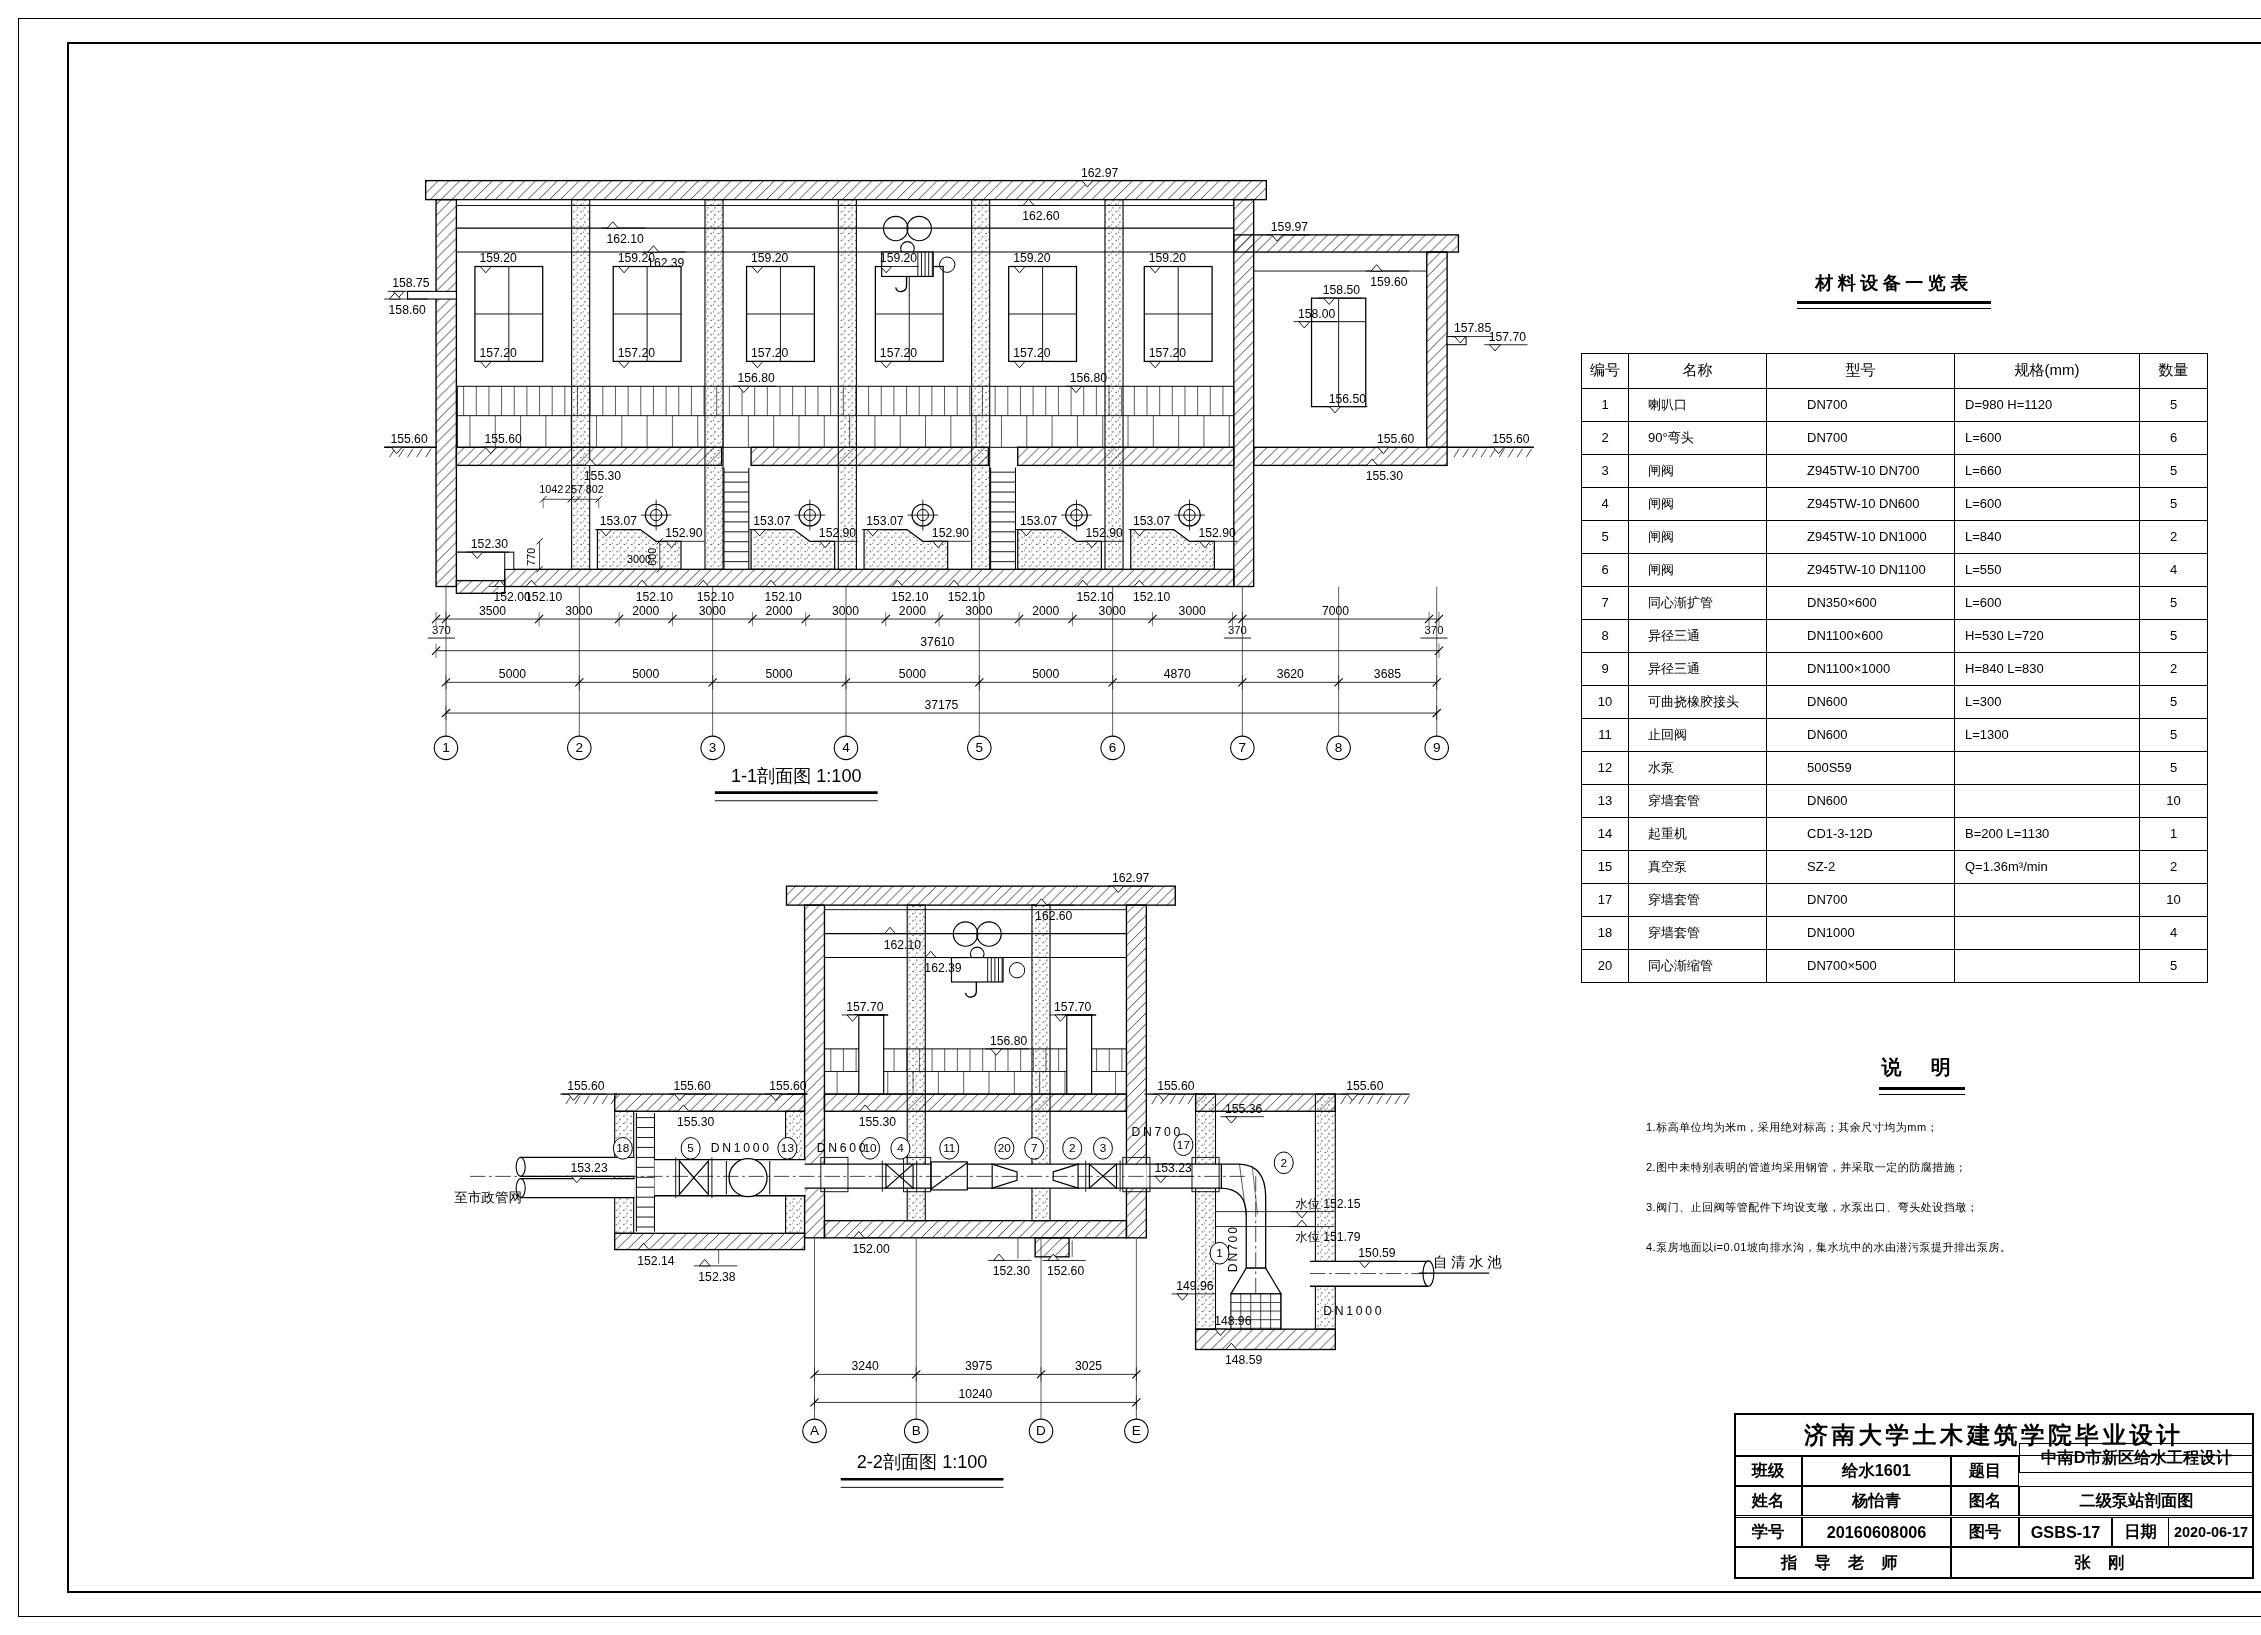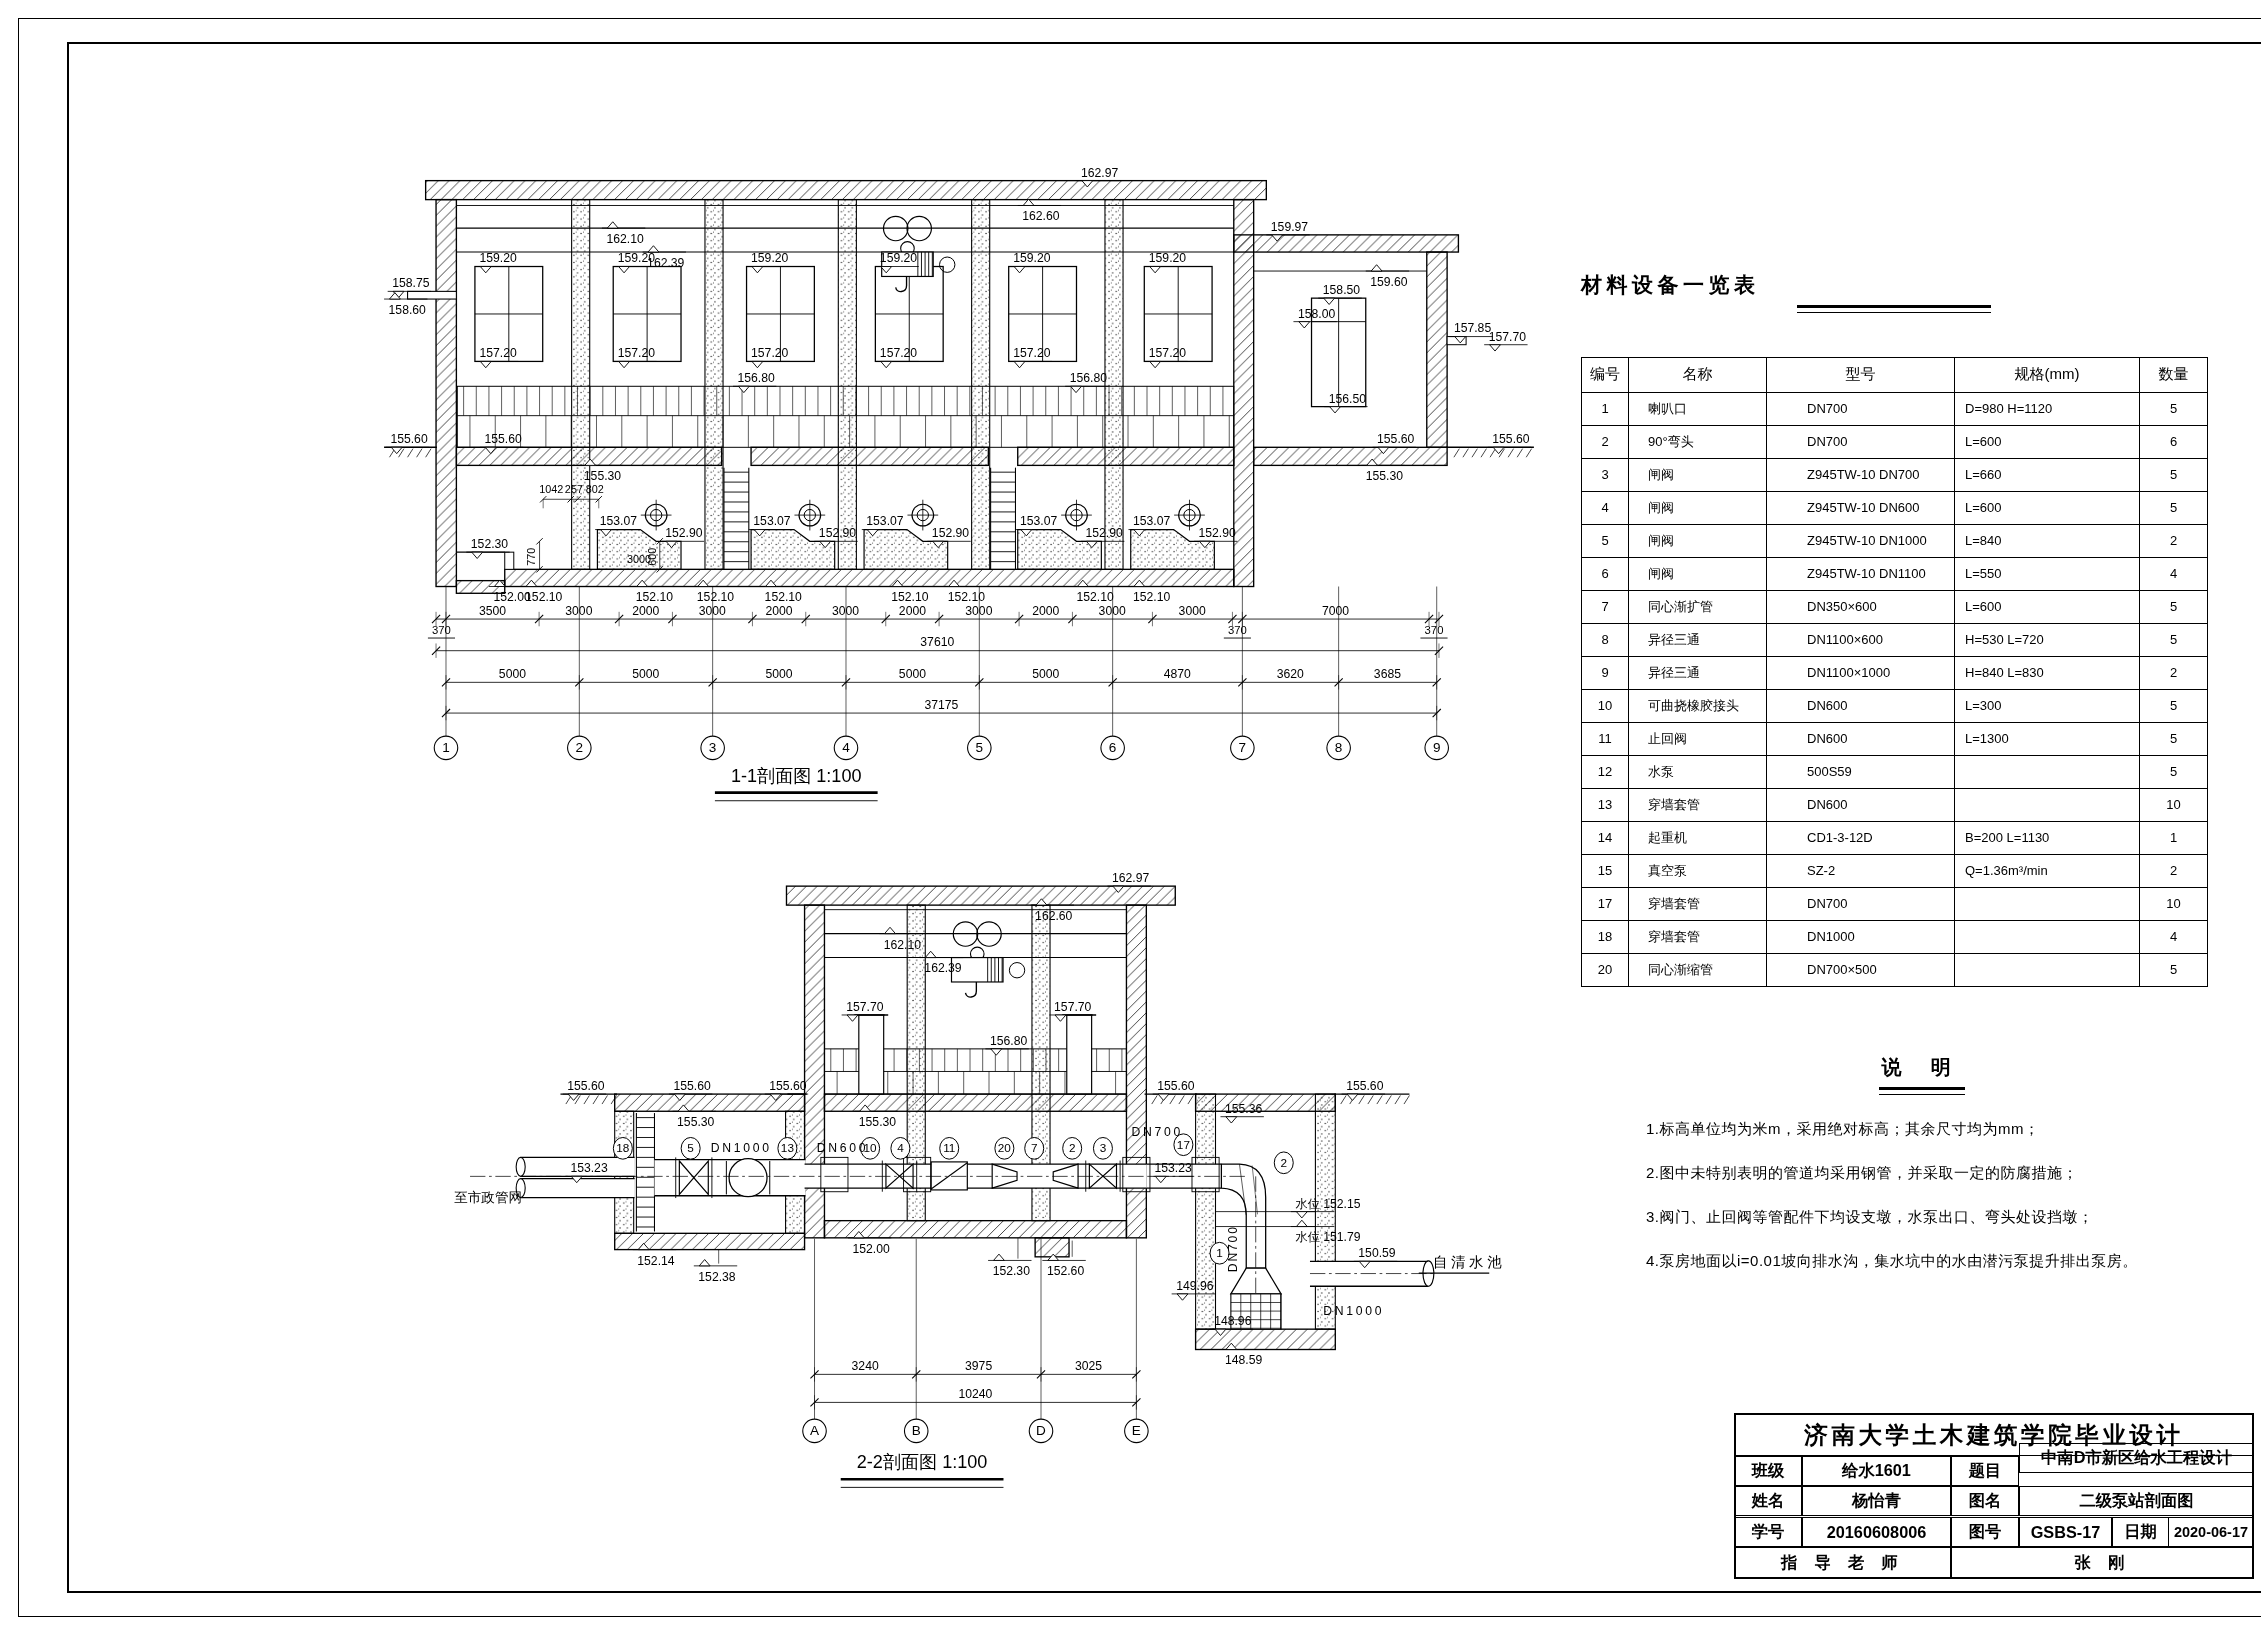--- a/index.html
+++ b/index.html
@@ -3,36 +3,36 @@
 <meta charset="utf-8">
 <style>
   html,body{margin:0;padding:0;background:#e8e8e8;}
   body{width:2316px;height:1635px;position:relative;font-family:"Liberation Sans",sans-serif;}
   .sheet{position:absolute;left:0;top:0;width:2316px;height:1635px;background:#ffffff;overflow:hidden;}
   .b-outer{position:absolute;left:18px;top:18px;right:18px;bottom:18px;border:0.9px solid #000;}
   .b-inner{position:absolute;left:67px;top:42px;right:42px;bottom:42px;border:2.3px solid #000;}
   svg{position:absolute;overflow:visible;}
   svg text{font-family:"Liberation Sans",sans-serif;fill:#000;}
   .tablewrap{position:absolute;left:1581px;top:271px;width:626px;}
-  .tbl-title{font-size:21px;letter-spacing:4.5px;color:#000;font-weight:bold;}
+  .tbl-title{font-size:18px;letter-spacing:4.5px;text-align:center;color:#000;font-weight:bold;}
   .dbl-ul{margin:6.3px auto 0 auto;}
   .dbl-ul .l1{height:2.3px;background:#000;}
   .dbl-ul .l2{height:0.9px;background:#000;margin-top:4.1px;}
   table.mat{border-collapse:collapse;width:626px;margin-top:26px;table-layout:fixed;}
   table.mat{border:1.8px solid #000;margin-top:44px;}
   table.mat th,table.mat td{border:0.9px solid #000;color:#000;overflow:hidden;white-space:nowrap;}
   table.mat th{height:32px;font-size:15px;font-weight:normal;}
   table.mat td{height:30px;font-size:13px;}
   td.c,th.c{text-align:center;}
   td.n{text-align:left;padding-left:19px;}
   td.m{text-align:left;padding-left:40px;}
   td.s{text-align:left;padding-left:10px;}
   .noteswrap{position:absolute;left:1646px;top:1054px;width:552px;color:#000;}
   .notes-title{font-size:20px;letter-spacing:11.8px;text-align:center;font-weight:bold;}
-  .note-item{font-size:15px;margin-top:25px;letter-spacing:0.5px;}
+  .note-item{font-size:11px;margin-top:25px;letter-spacing:0.5px;}
   .titleblock{position:absolute;left:1734px;top:1413px;width:520px;height:166px;color:#000;font-weight:bold;}
   .titleblock .cell{position:absolute;border:0.9px solid #000;box-sizing:border-box;
      display:flex;align-items:center;justify-content:center;font-size:16.3px;overflow:hidden;white-space:nowrap;}
   .titleblock .frame{position:absolute;left:0;top:0;right:0;bottom:0;border:2.3px solid #000;box-sizing:border-box;}
   .tb-school{font-size:23.5px !important;letter-spacing:3.6px;}
 </style>
 </head>
 <body>
 
 <div class="sheet">

